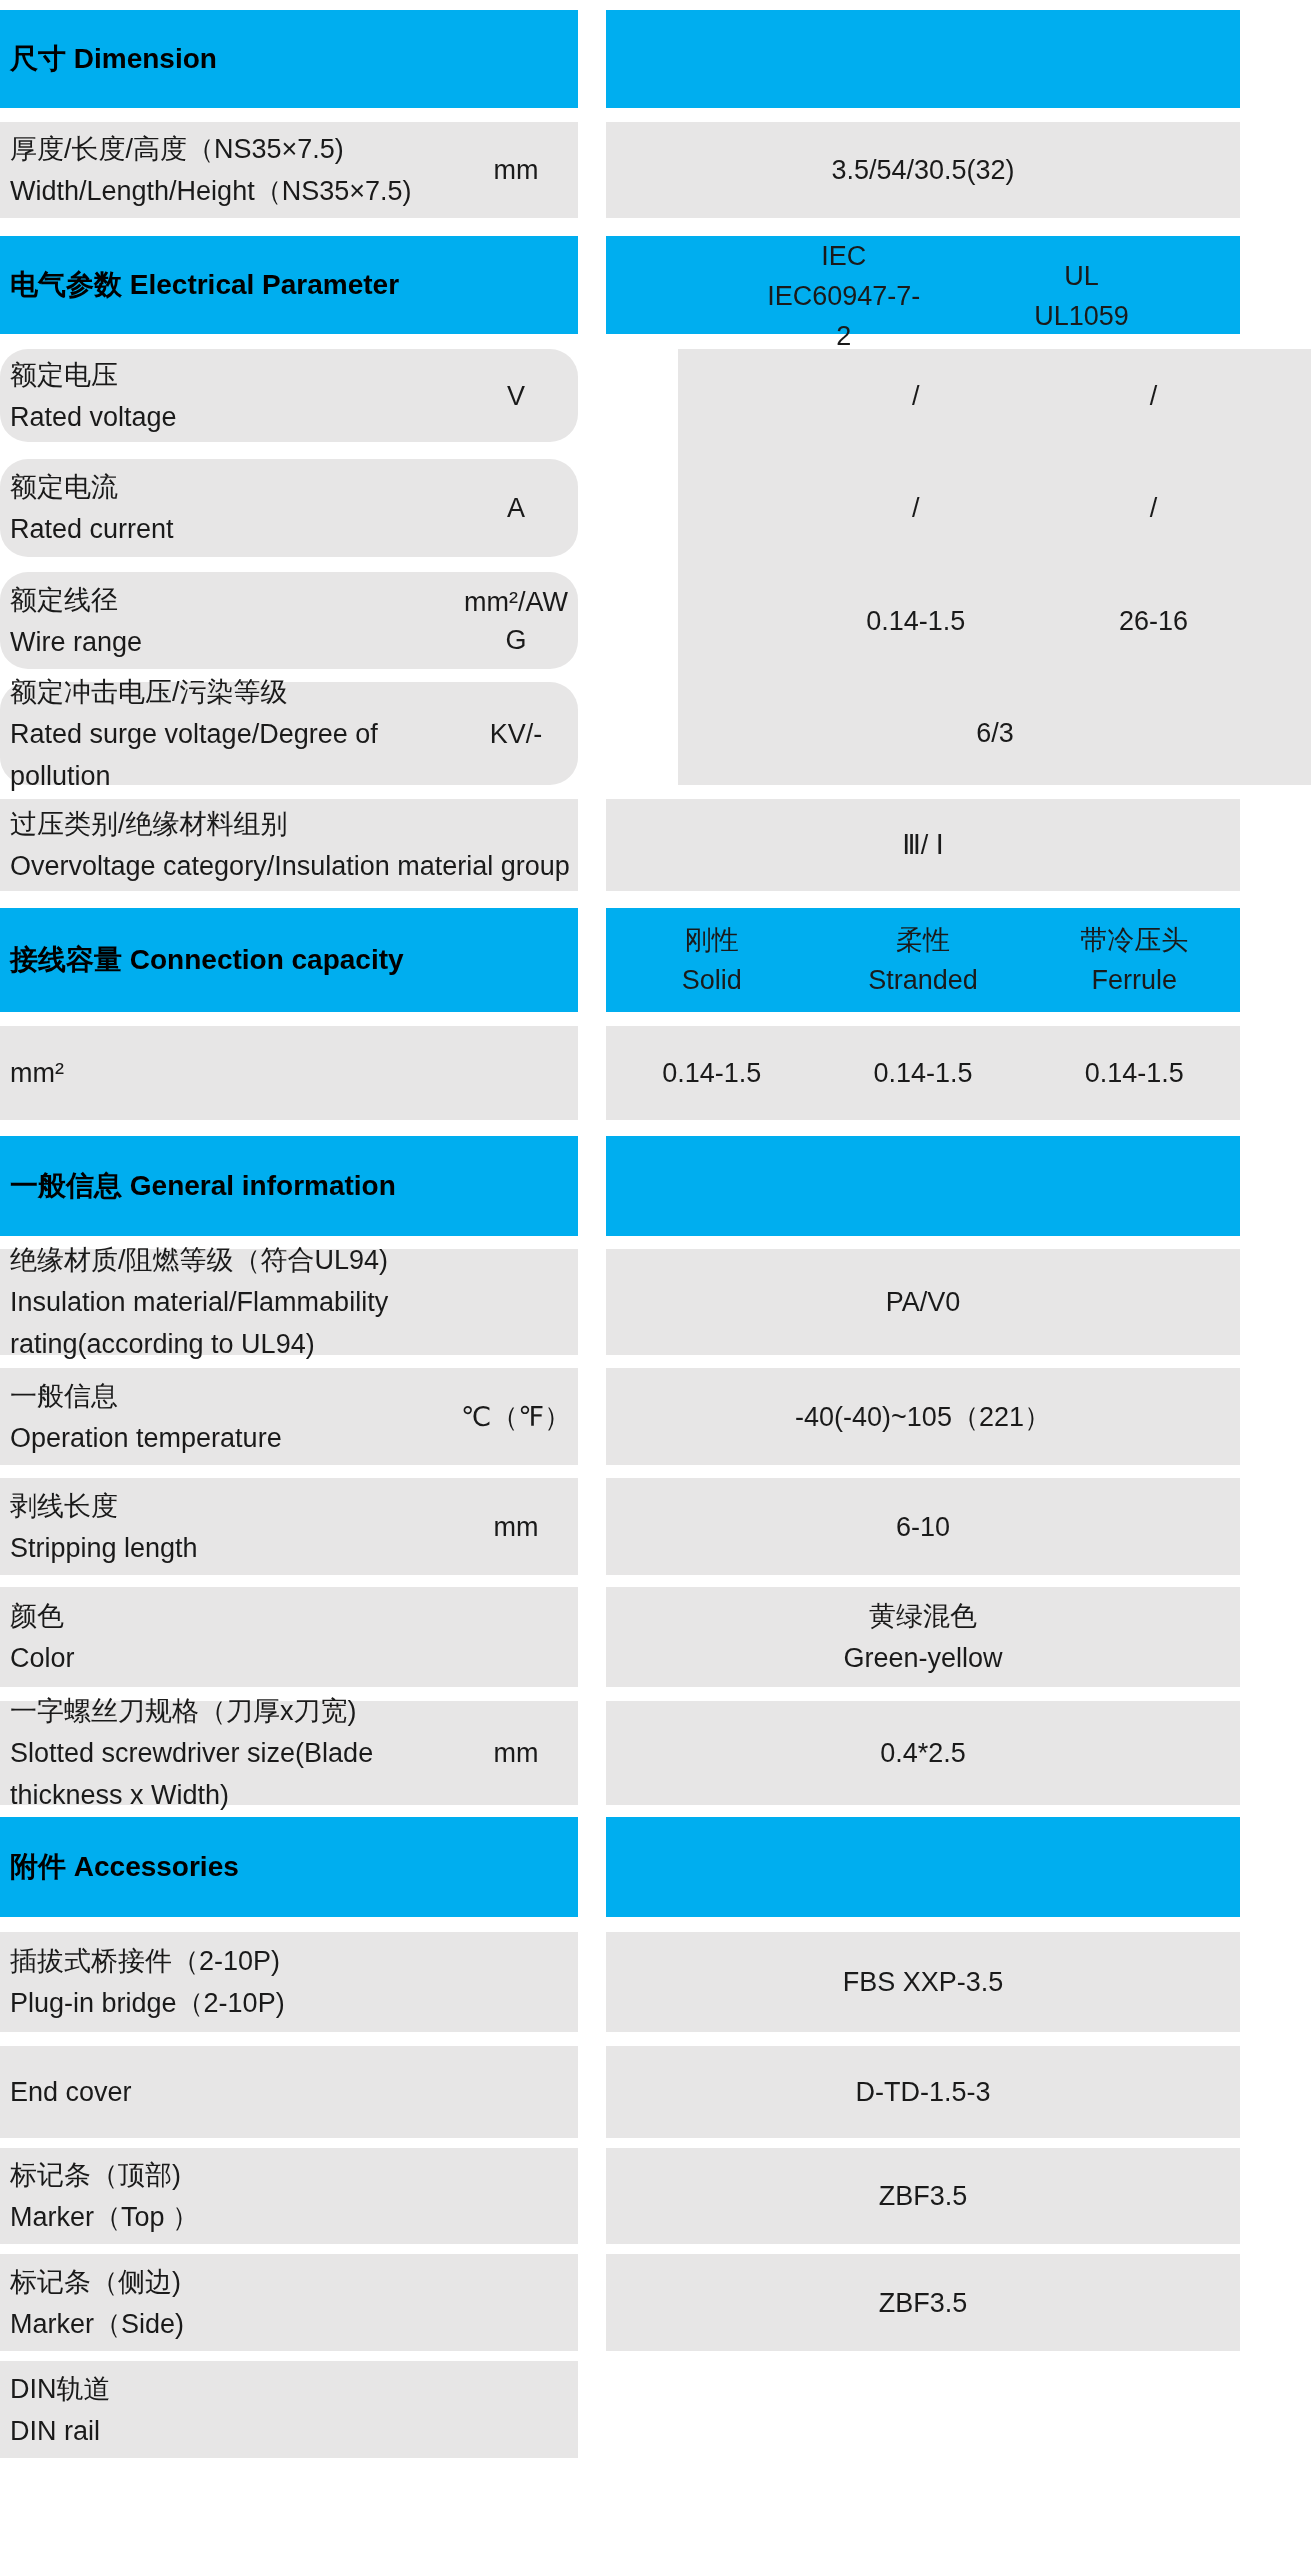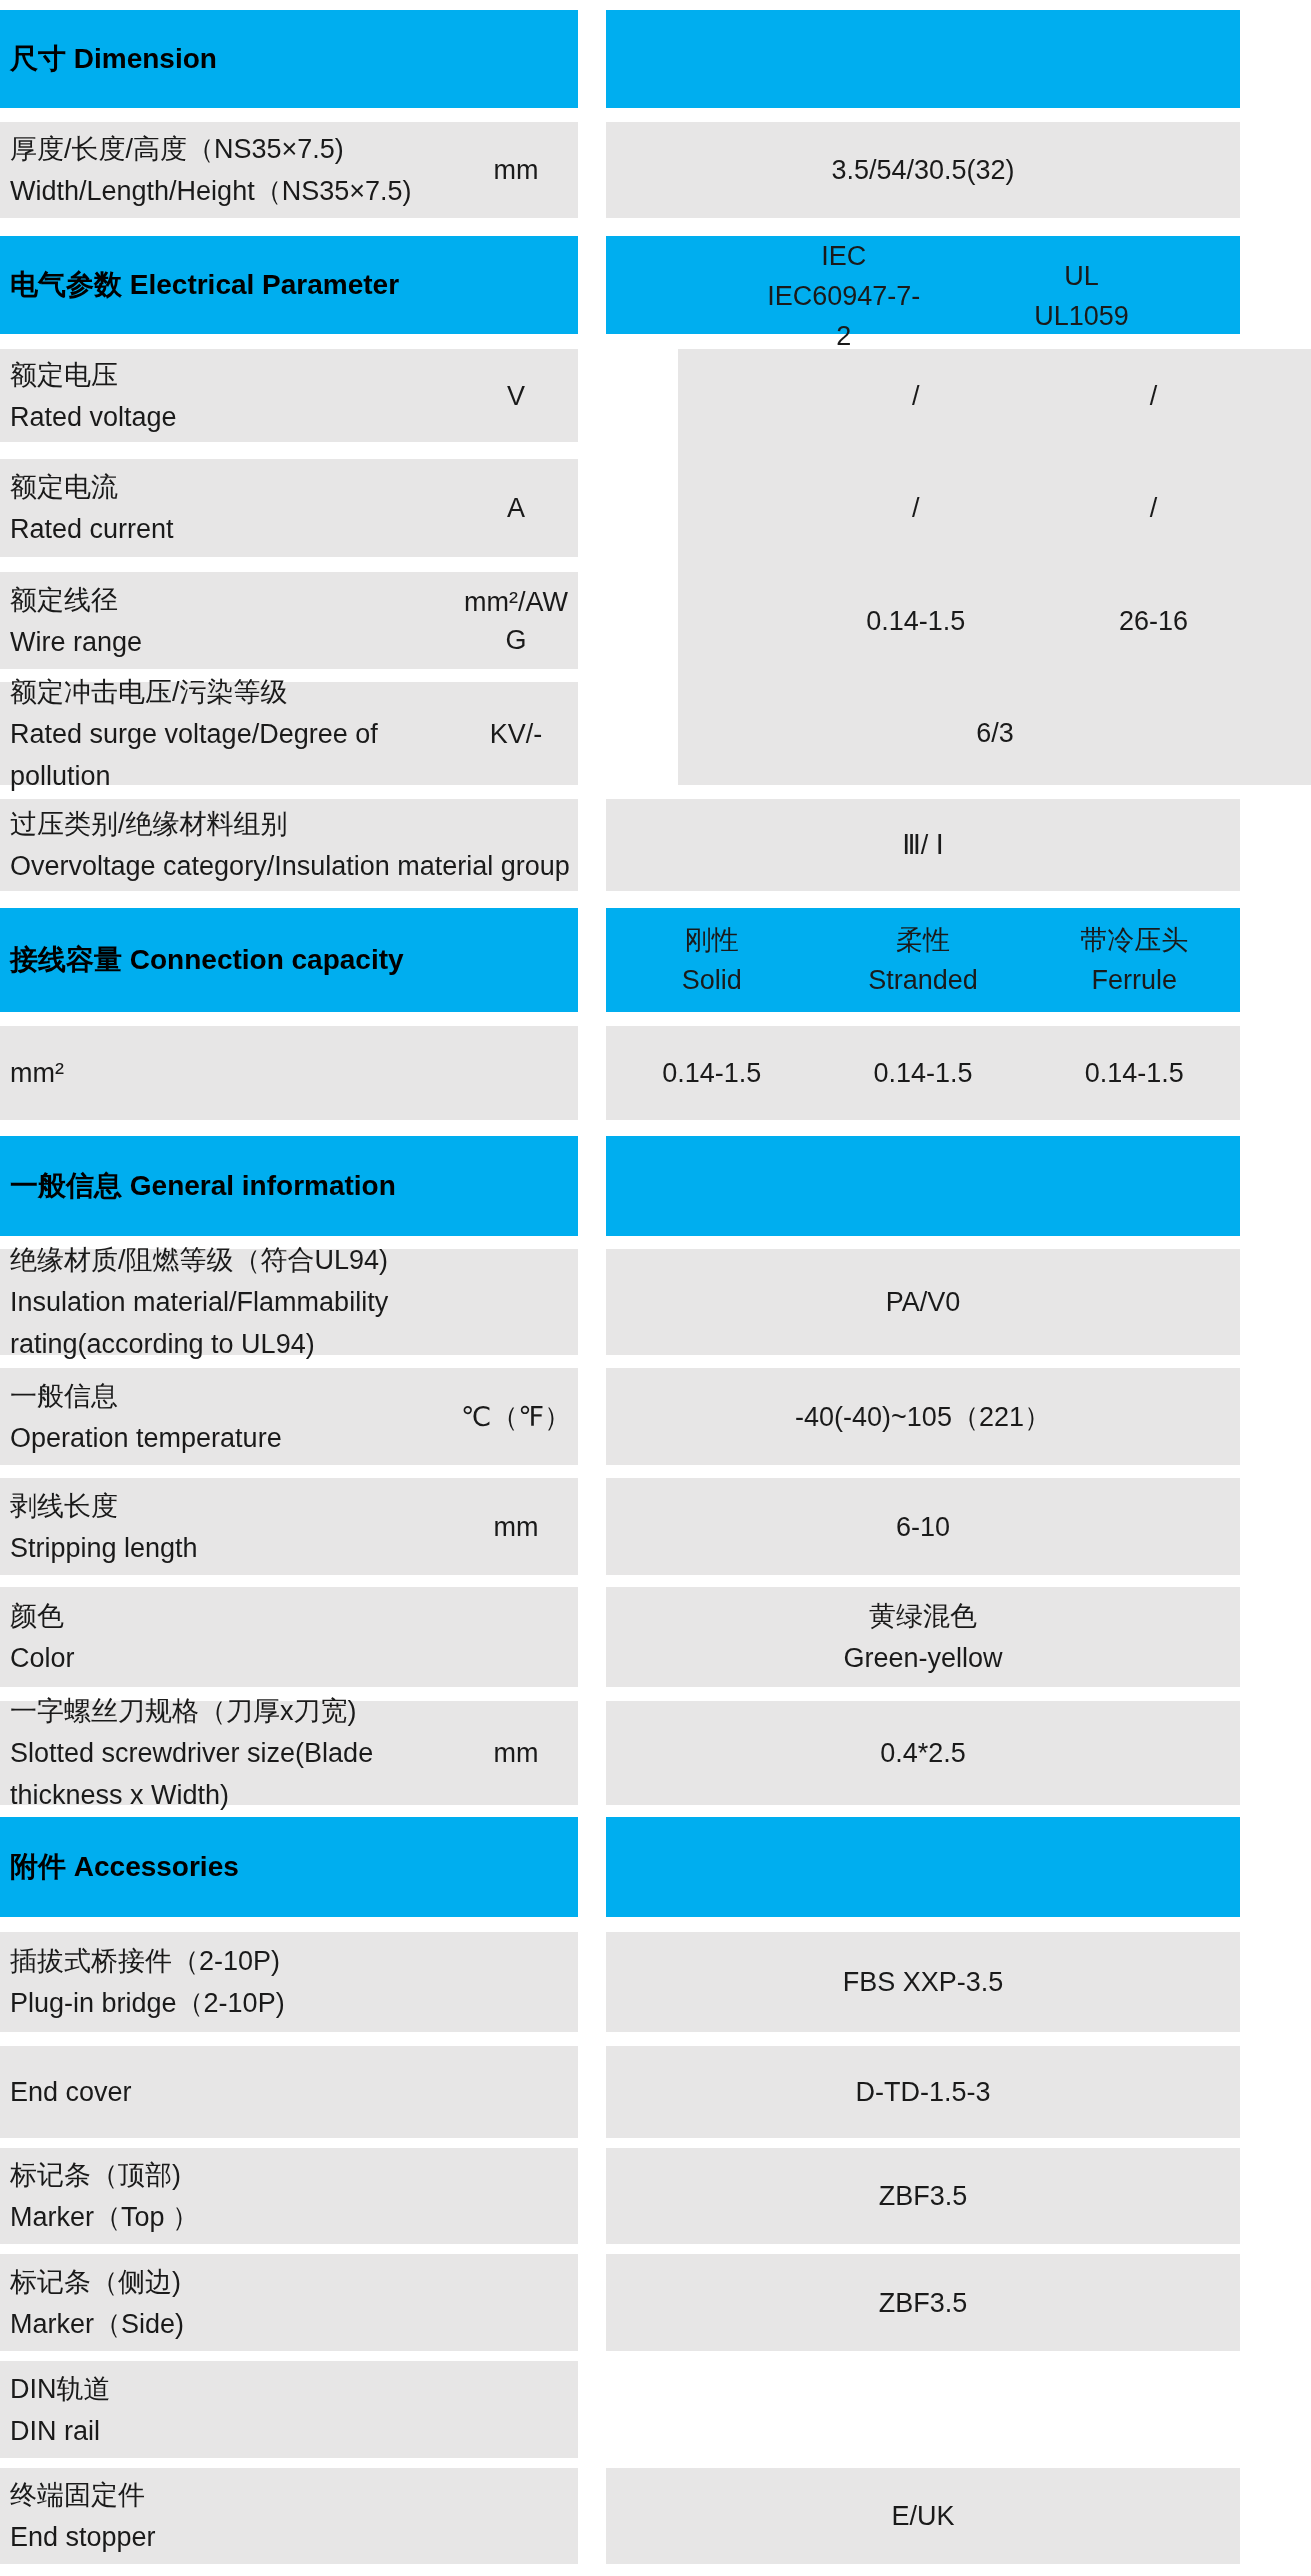--- a/index.html
+++ b/index.html
@@ -29,21 +29,21 @@
     width:124px; display:flex; flex-direction:column; align-items:center; justify-content:center;
     text-align:center; font-size:27px; line-height:38px; word-break:break-all; 
   }
   .g{ width:1311px; background:#ffffff; }
   
   .egrid{
     display:grid; width:1311px;
     grid-template-columns:650px 28px 634px;
     grid-template-rows:93px 17px 98px 15px 97px 13px 103px;
   }
-  .egrid .lc{ grid-column:1; }
+  .egrid .lc{ grid-column:1;border-radius:28px; }
   .emerge{ grid-column:3; grid-row:1/8; background:var(--cell); }
   .ev{ grid-column:3; z-index:1; display:flex; align-items:center; justify-content:center; font-size:27px; }
   .cols2{ display:grid; grid-template-columns:25% 25% 50%; width:100%; height:100%; }
   .cols3{ display:grid; grid-template-columns:1fr 1fr 1fr; width:100%; height:100%; }
   .sc{
     display:flex; flex-direction:column; align-items:center; justify-content:center;
     text-align:center; font-weight:400; font-size:27px; line-height:40px; color:var(--text);
   }
 </style>
 </head>
@@ -339,26 +339,15 @@
   <div class="r" style="height:97px">
     <div class="lc">
       <div class="lbl">
         <span>DIN轨道</span>
         <span>DIN rail</span>
       </div>
     </div>
   </div>
   <div class="g" style="height:10px"></div>
 
-  <div class="r" style="height:96px">
-    <div class="lc">
-      <div class="lbl">
-        <span>终端固定件</span>
-        <span>End stopper</span>
-      </div>
-    </div>
-    <div class="rc">
-      <span>E/UK</span>
-    </div>
-  </div>
 
 </div>
 
 
 </body></html>

